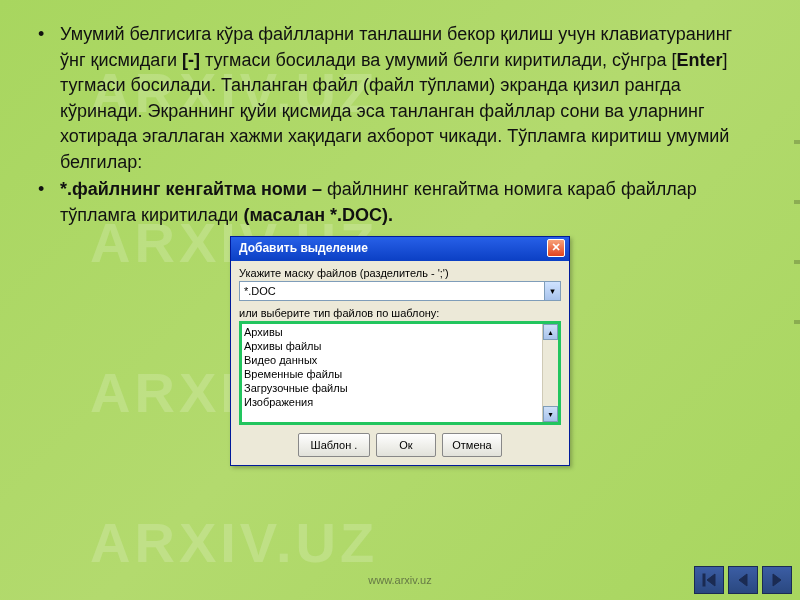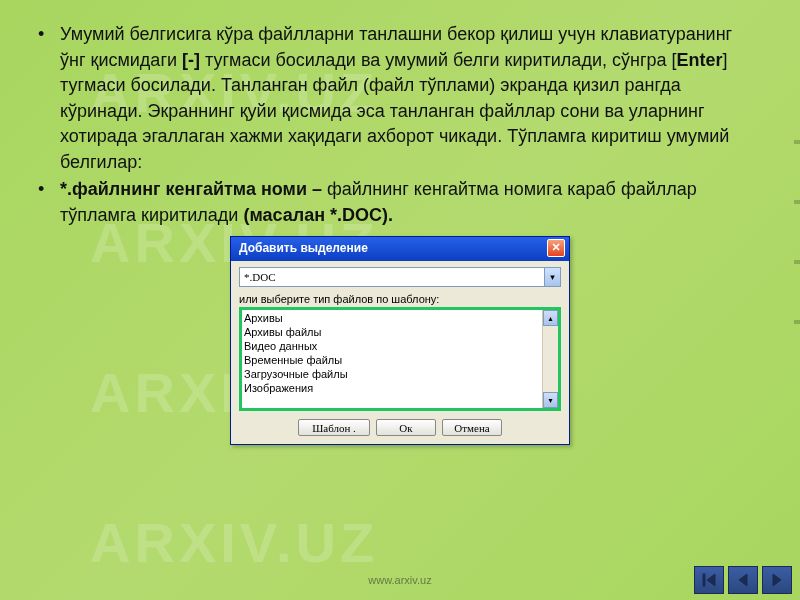--- a/index.html
+++ b/index.html
@@ -87,21 +87,21 @@
   }
   .dlg-body { padding: 6px 8px 8px; }
   .dlg-label { color: #000; font-size: 11px; margin-bottom: 2px; }
   .dlg-input {
     width: 100%;
     height: 20px;
     border: 1px solid #7f9db9;
     background: #fff;
     padding: 2px 18px 2px 4px;
     font-size: 11px;
-    font-family: Liberation Serif, serif;
+    font-family: Liberation Sans, sans-serif;
     position: relative;
   }
   .combo-wrap { position: relative; margin-bottom: 6px; }
   .combo-arrow {
     position: absolute;
     right: 1px; top: 1px;
     width: 16px; height: 18px;
     background: linear-gradient(to bottom,#cfe3ff,#a8c3ec);
     border-left: 1px solid #7f9db9;
     display: flex; align-items:center; justify-content:center;
@@ -133,26 +133,26 @@
     font-size:8px;
   }
   .dlg-buttons {
     display: flex;
     justify-content: center;
     gap: 6px;
     margin-top: 8px;
   }
   .dlg-btn {
     min-width: 60px;
-    height: 17px;
+    height: 24px;
     border: 1px solid #888;
     background: linear-gradient(to bottom,#fefefe,#e2e2da);
     border-radius: 2px;
     font-size: 11px;
-    font-family: Liberation Serif, serif;
+    font-family: Liberation Sans, sans-serif;
     cursor: pointer;
     padding: 0 6px;
   }
   .dlg-btn.wide { min-width: 72px; }
   .nav-arrows {
     position: absolute;
     bottom: 6px;
     right: 8px;
     display: flex;
     gap: 4px;
@@ -200,20 +200,21 @@
   </ul>
 </div>
 
 <div class="dialog">
   <div class="titlebar">
     <span>Добавить выделение</span>
     <span class="spacer"></span>
     <span class="closebtn">✕</span>
   </div>
   <div class="dlg-body">
+    <div class="dlg-label">Укажите маску файлов (разделитель - ';')</div>
     <div class="combo-wrap">
       <input class="dlg-input" value="*.DOC" style="">
       <div class="combo-arrow">▾</div>
     </div>
     <div class="dlg-label">или выберите тип файлов по шаблону:</div>
     <div class="listbox">
       <div class="listbox-items">
         <div>Архивы</div>
         <div>Архивы файлы</div>
         <div>Видео данных</div>

